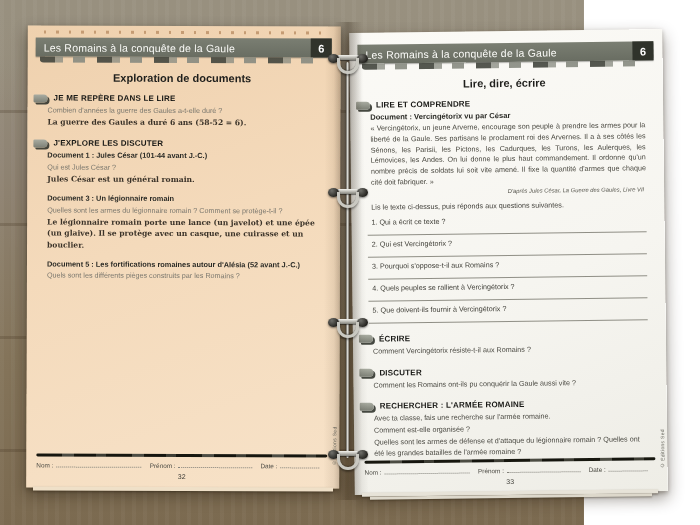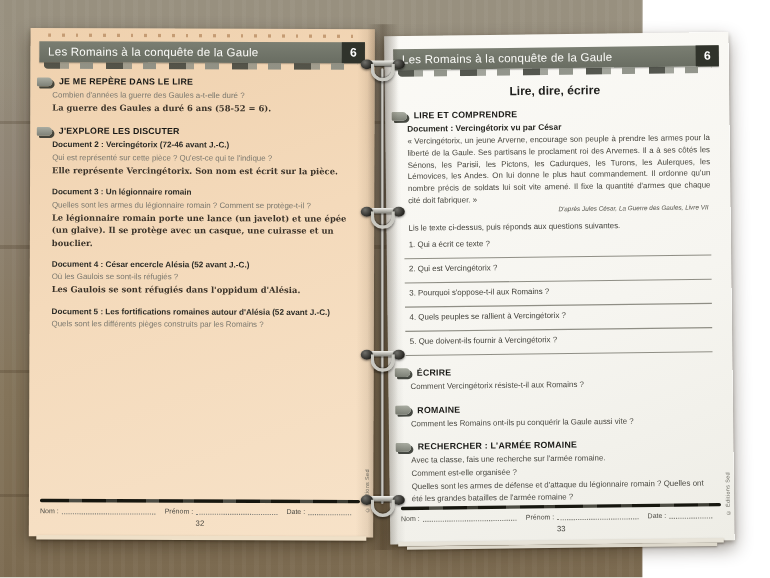--- a/index.html
+++ b/index.html
@@ -83,54 +83,50 @@
   <div class="page page-left">
     <div class="perforation"></div>
 
     <div class="chapter-bar">
       <span class="bar-title">Les Romains à la conquête de la Gaule</span>
       <span class="bar-badge">6</span>
     </div>
     <div class="torn-strip"></div>
 
     <div class="content">
+      <div class="page-title">Exploration de documents</div>
 
       <div class="sec">
         <div class="section-head">
           <span class="bullet"></span>
           <h2>JE ME REPÈRE DANS LE LIRE</h2>
         </div>
         <div class="q">Combien d'années la guerre des Gaules a-t-elle duré ?</div>
         <div class="a">La guerre des Gaules a duré 6 ans (58-52 = 6).</div>
       </div>
 
       <div class="sec">
         <div class="section-head">
           <span class="bullet"></span>
           <h2>J'EXPLORE LES DISCUTER</h2>
         </div>
 
-
         <div class="doc">
-          <div class="doc-title">Document 2 : Vercingétorix (72-46 avant J.-C.)</div>
-          <div class="q">Qui est représenté sur cette pièce ? Qu'est-ce qui te l'indique ?</div>
-          <div class="a">Elle représente Vercingétorix. Son nom est écrit sur la pièce.</div>
-        </div>
+          <div class="doc-title">Document 1 : Jules César (101-44 avant J.-C.)</div>
+          <div class="q">Qui est Jules César ?</div>
+          <div class="a">Jules César est un général romain.</div>
+        </div>
+
 
         <div class="doc">
           <div class="doc-title">Document 3 : Un légionnaire romain</div>
           <div class="q">Quelles sont les armes du légionnaire romain ? Comment se protège-t-il ?</div>
           <div class="a">Le légionnaire romain porte une lance (un javelot) et une épée (un glaive). Il se protège avec un casque, une cuirasse et un bouclier.</div>
         </div>
 
-        <div class="doc">
-          <div class="doc-title">Document 4 : César encercle Alésia (52 avant J.-C.)</div>
-          <div class="q">Où les Gaulois se sont-ils réfugiés ?</div>
-          <div class="a">Les Gaulois se sont réfugiés dans l'oppidum d'Alésia.</div>
-        </div>
 
         <div class="doc">
           <div class="doc-title">Document 5 : Les fortifications romaines autour d'Alésia (52 avant J.-C.)</div>
           <div class="q">Quels sont les différents pièges construits par les Romains ?</div>
         </div>
       </div>
     </div>
 
     <div class="page-footer">
       <div class="footer-torn"></div>
@@ -193,21 +189,21 @@
         <div class="section-head">
           <span class="bullet"></span>
           <h2>ÉCRIRE</h2>
         </div>
         <div class="plain">Comment Vercingétorix résiste-t-il aux Romains ?</div>
       </div>
 
       <div class="sec">
         <div class="section-head">
           <span class="bullet"></span>
-          <h2>ROMAINE</h2>
+          <h2>DISCUTER</h2>
         </div>
         <div class="plain">Comment les Romains ont-ils pu conquérir la Gaule aussi vite ?</div>
       </div>
 
       <div class="sec">
         <div class="section-head">
           <span class="bullet"></span>
           <h2>RECHERCHER : L'ARMÉE ROMAINE</h2>
         </div>
         <div class="plain">Avec ta classe, fais une recherche sur l'armée romaine.</div>

